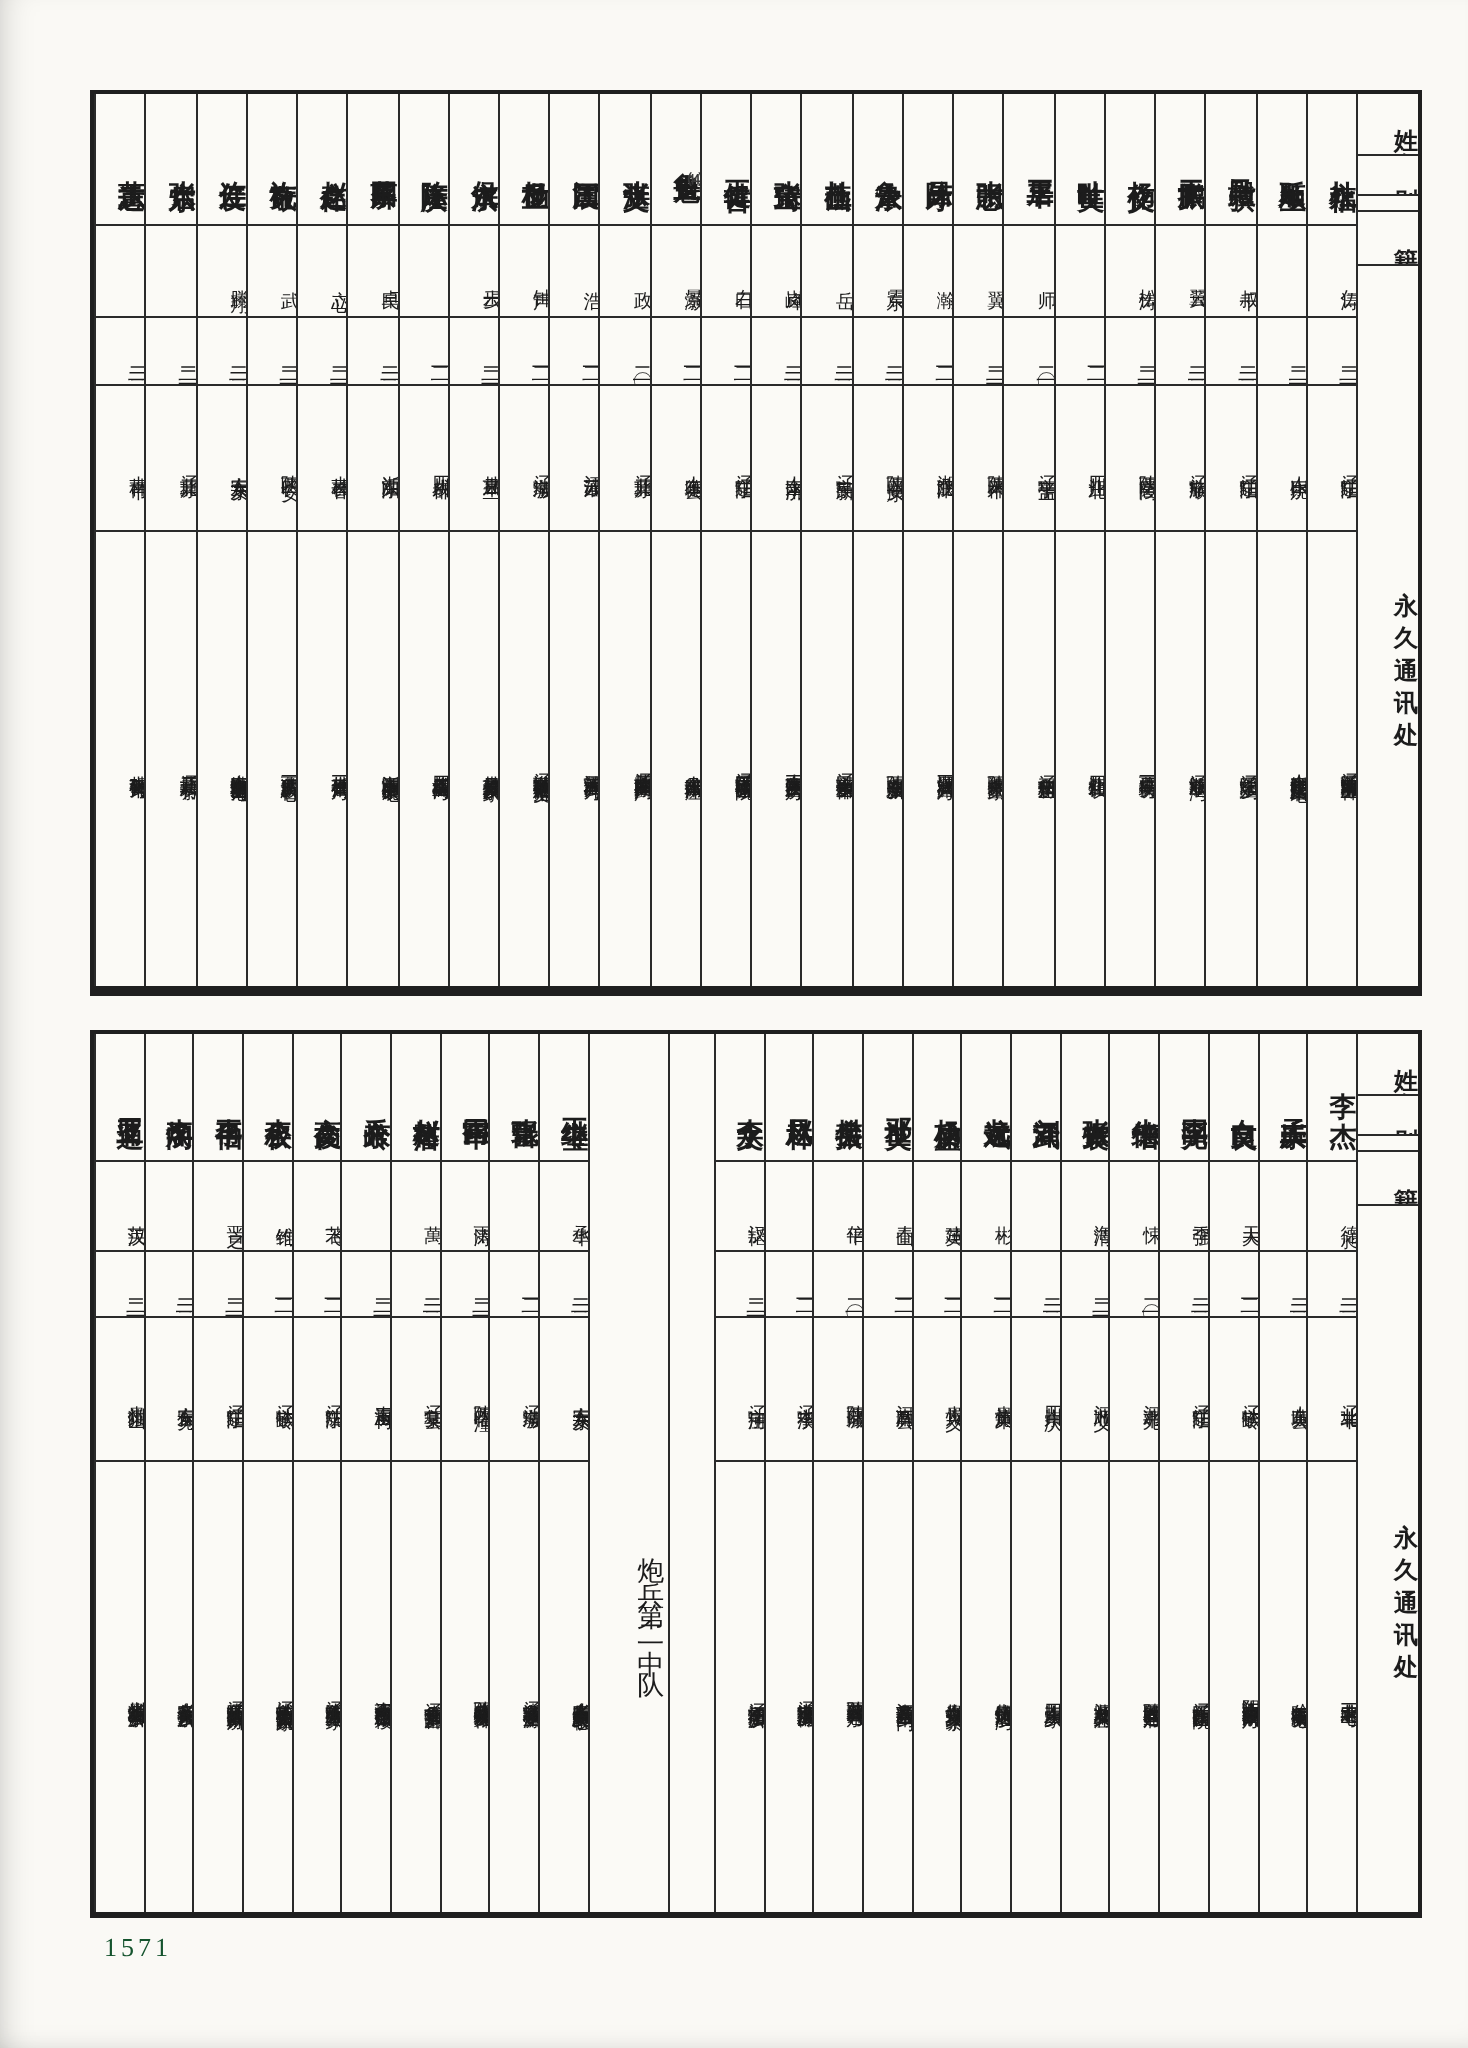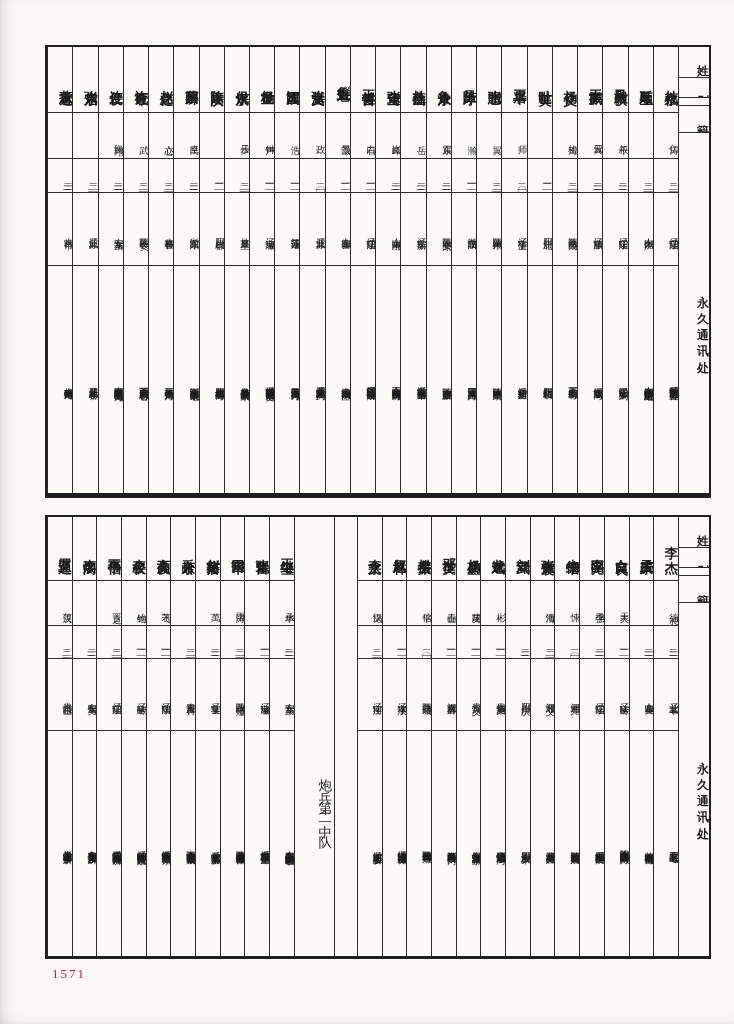--- a/index.html
+++ b/index.html
@@ -65,21 +65,21 @@
   .t-bottom .origin-cell{height:72px;}
   .header-col .cell{font-weight:bold;font-size:12px;}
   .header-col .h-name{letter-spacing:.9em;padding-top:8px;}
   .header-col .h-alias{letter-spacing:.5em;padding-top:7px;}
   .header-col .h-age{letter-spacing:.15em;padding-top:4px;}
   .header-col .h-origin{letter-spacing:.7em;padding-top:9px;}
   .header-col .h-addr{letter-spacing:1.35em;padding-top:26px;}
   .note{font-size:7px;color:#3a3a3a;letter-spacing:0;margin-top:2px;}
   .page-number{
     position:absolute;left:52px;top:966px;
-    font-size:13px;letter-spacing:2px;color:#be185d;
+    font-size:13px;letter-spacing:2px;color:#14532d;
     font-family:"Liberation Serif","DejaVu Serif",serif;
   }
 </style>
 </head>
 <body>
 
 <div class="page">
   <div class="rtable t-top" id="table-top">
       <div class="col header-col">
         <div class="cell h-name">姓名</div>

